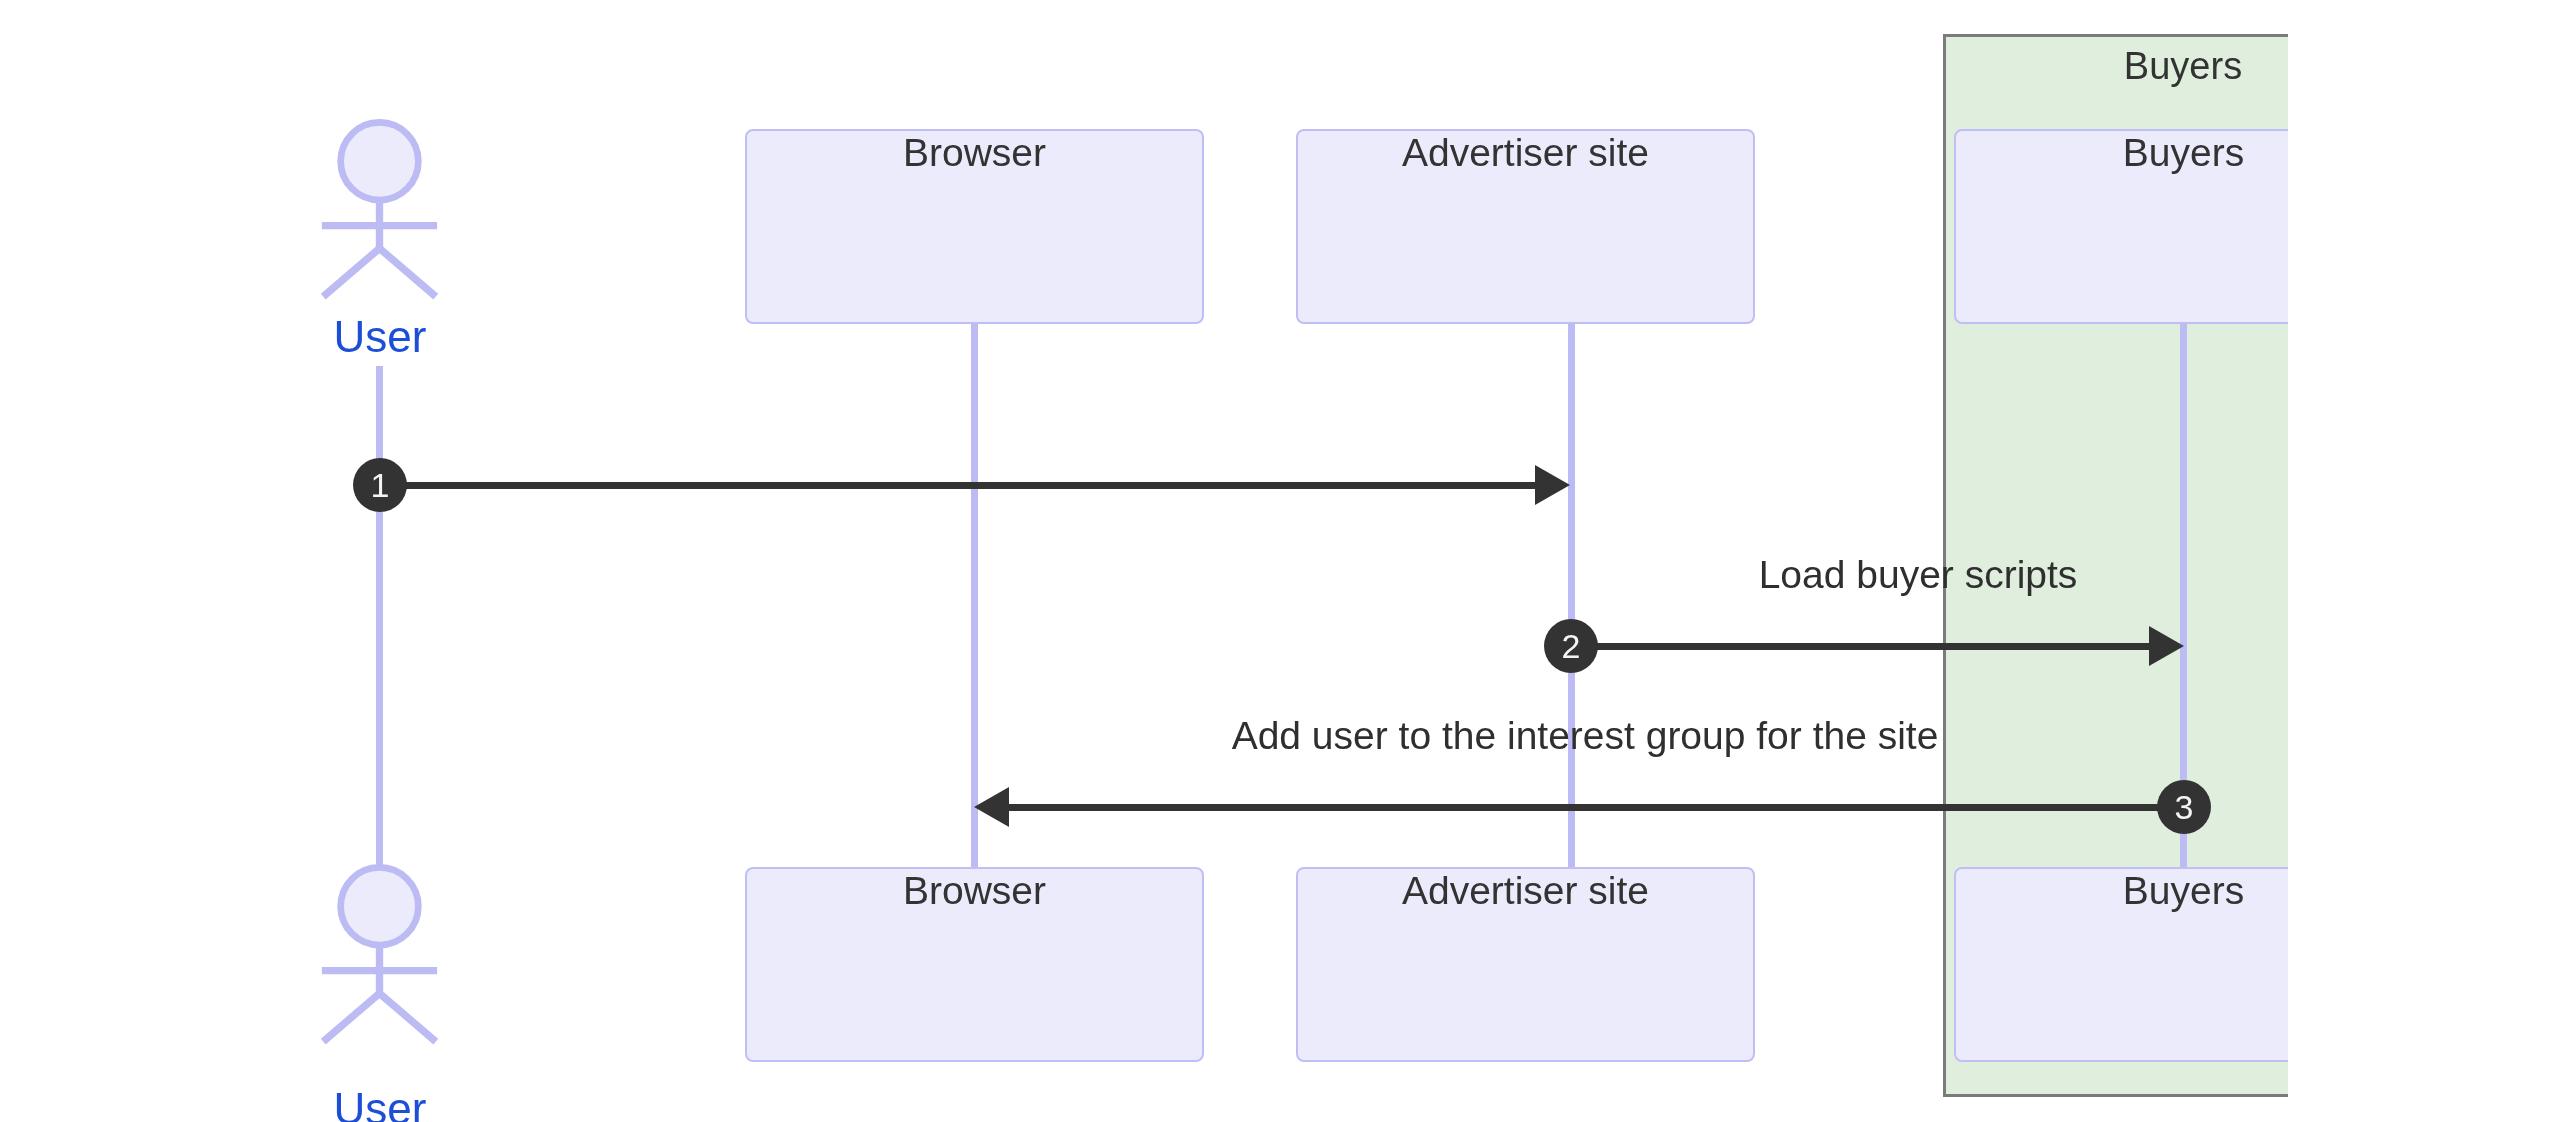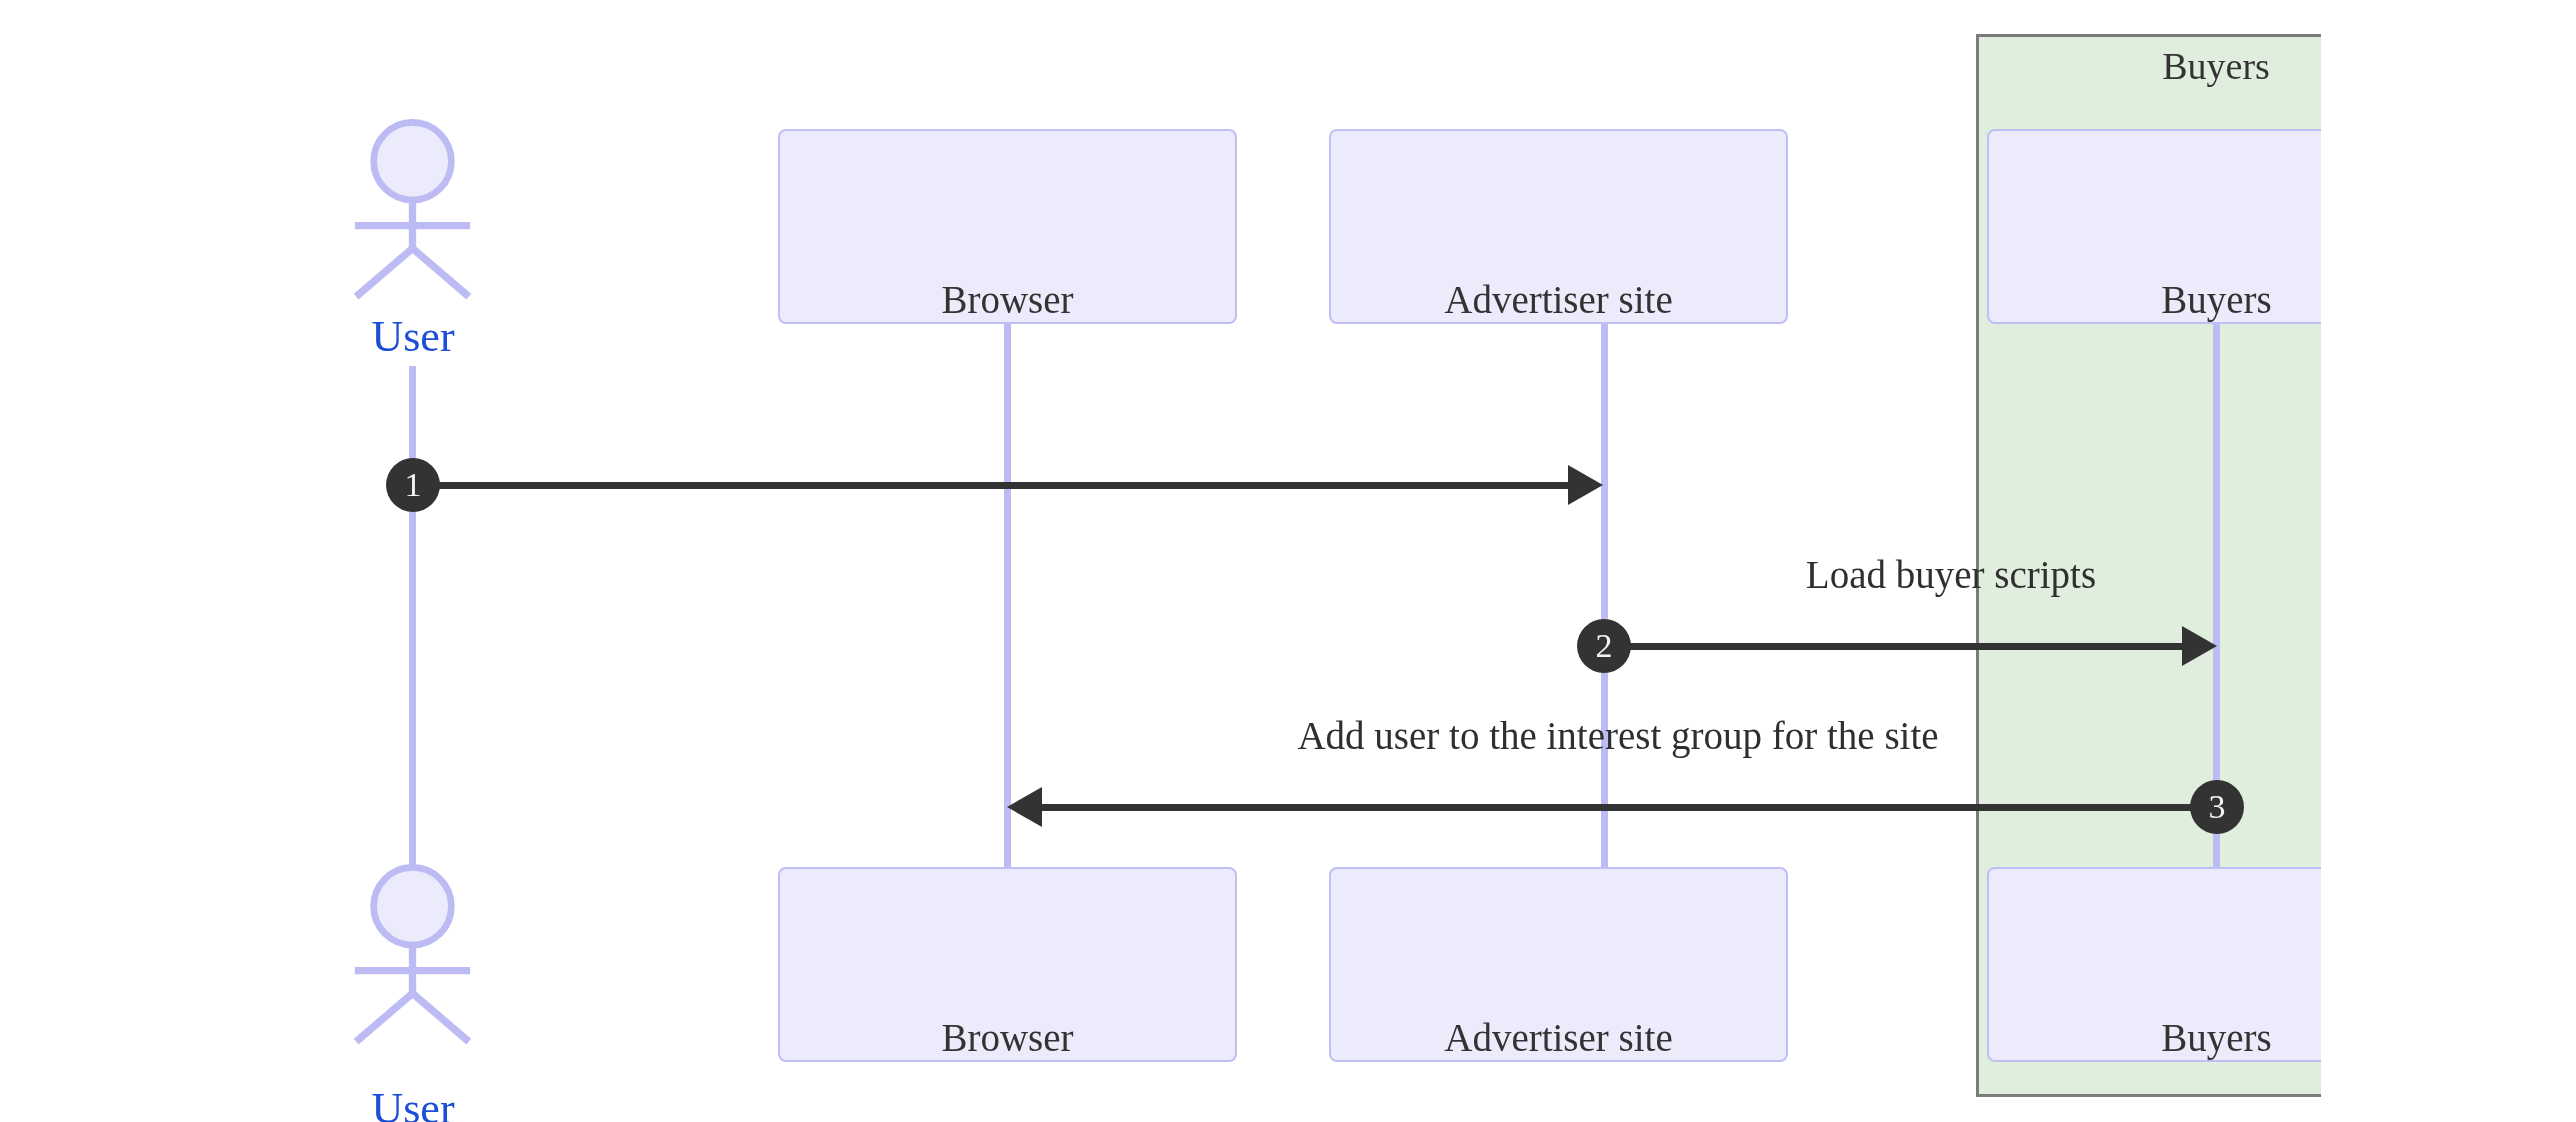--- a/index.html
+++ b/index.html
@@ -1,23 +1,22 @@
 <!DOCTYPE html>
 <html style="font-size:10.7px"><head>
 <meta charset="utf-8">
 <style>
   html,body{margin:0;padding:0;background:#ffffff;}
   .canvas{
     position:relative;
     width:2288px;height:1123px;
     background:#ffffff;
-    font-family:Liberation Serif, serif;
+    font-family:Liberation Sans, sans-serif;
     color:#333333;
     overflow:hidden;
-    margin-left:33px;
   }
   
   .group-rect{
     position:absolute;
     left:1943px;top:34px;width:480px;height:1063px;
     background:#dfeedd;
     border:3.4px solid #7b7b7b;
     box-sizing:border-box;
   }
   .group-title{
@@ -38,21 +37,21 @@
   .ll-advertiser{left:1568px;top:319px;height:550px;}
   .ll-buyers{left:2180px;top:319px;height:550px;}
   
   .pbox{
     position:absolute;
     width:459px;height:195px;
     background:#ecebfc;
     border:2.7px solid #c0bff5;
     border-radius:8px;
     box-sizing:border-box;
-    display:flex;align-items:flex-end;justify-content:center;
+    display:flex;align-items:flex-start;justify-content:center;
     font-size:39px;
     color:#333333;
   }
   .row-top{top:129px;}
   .row-bottom{top:867px;}
   .col-browser{left:745px;}
   .col-advertiser{left:1296px;}
   .col-buyers{left:1954px;}
   
   .actor-svg{position:absolute;left:299px;width:161px;height:201px;}

